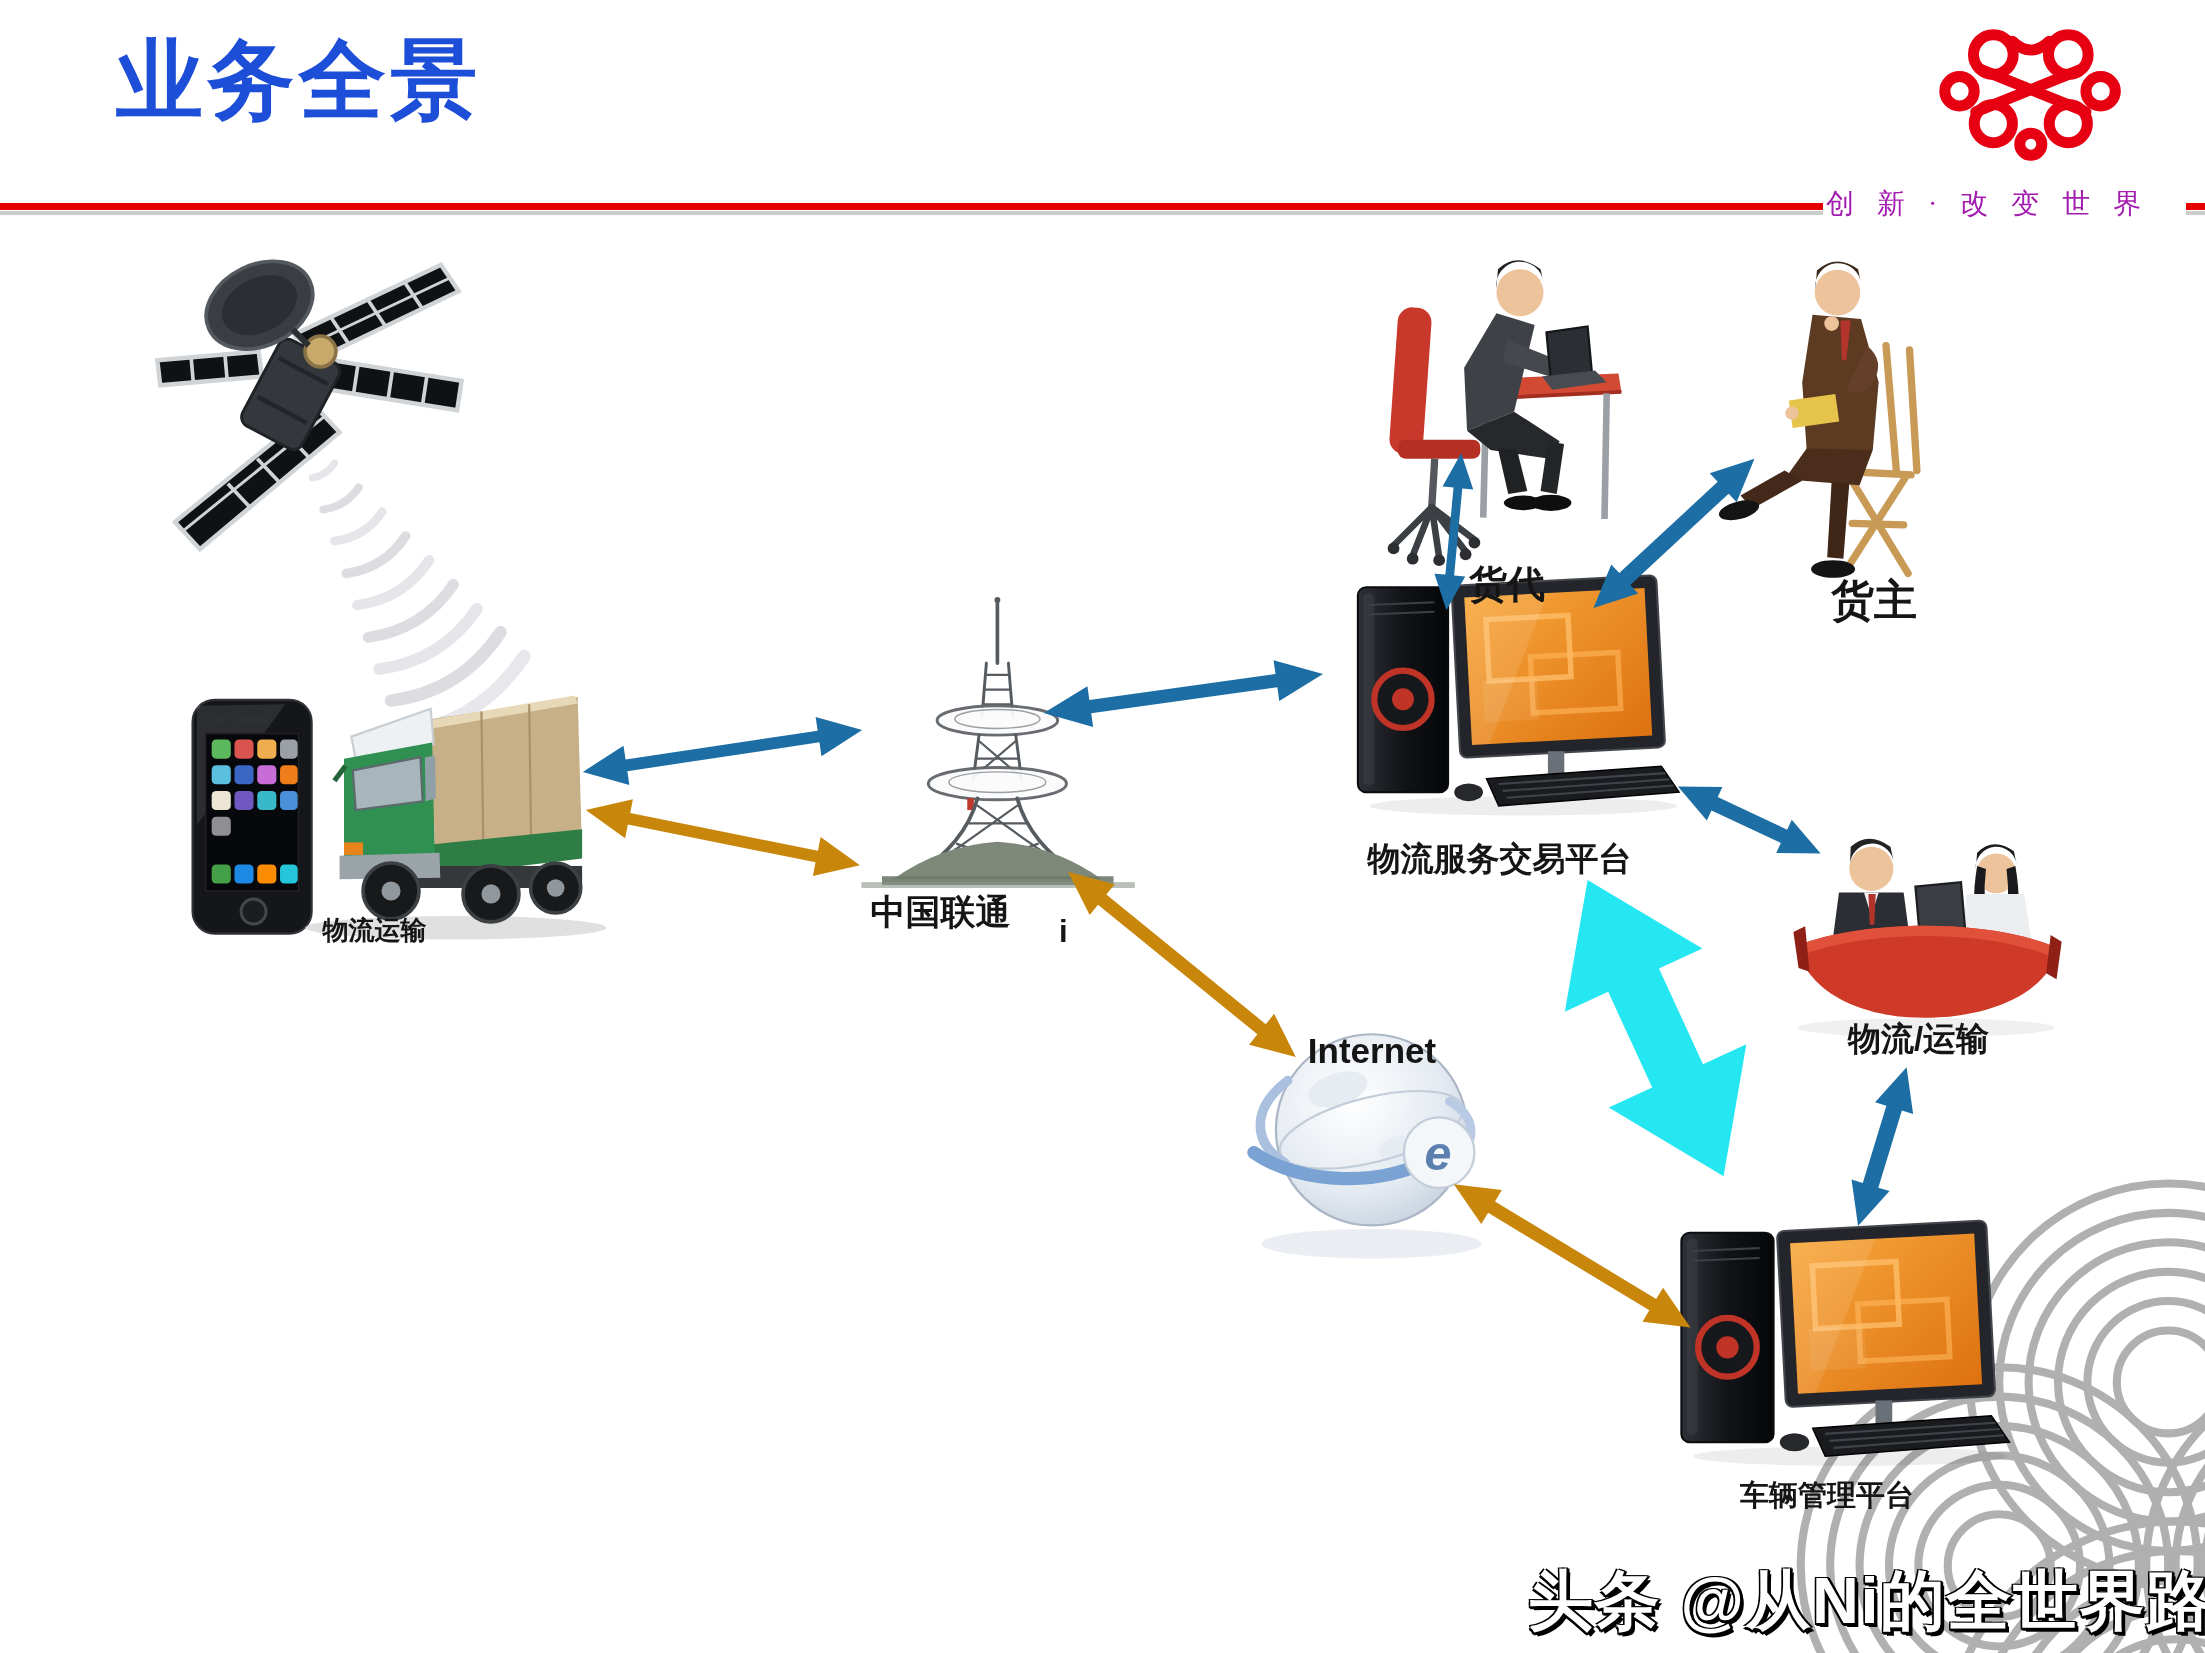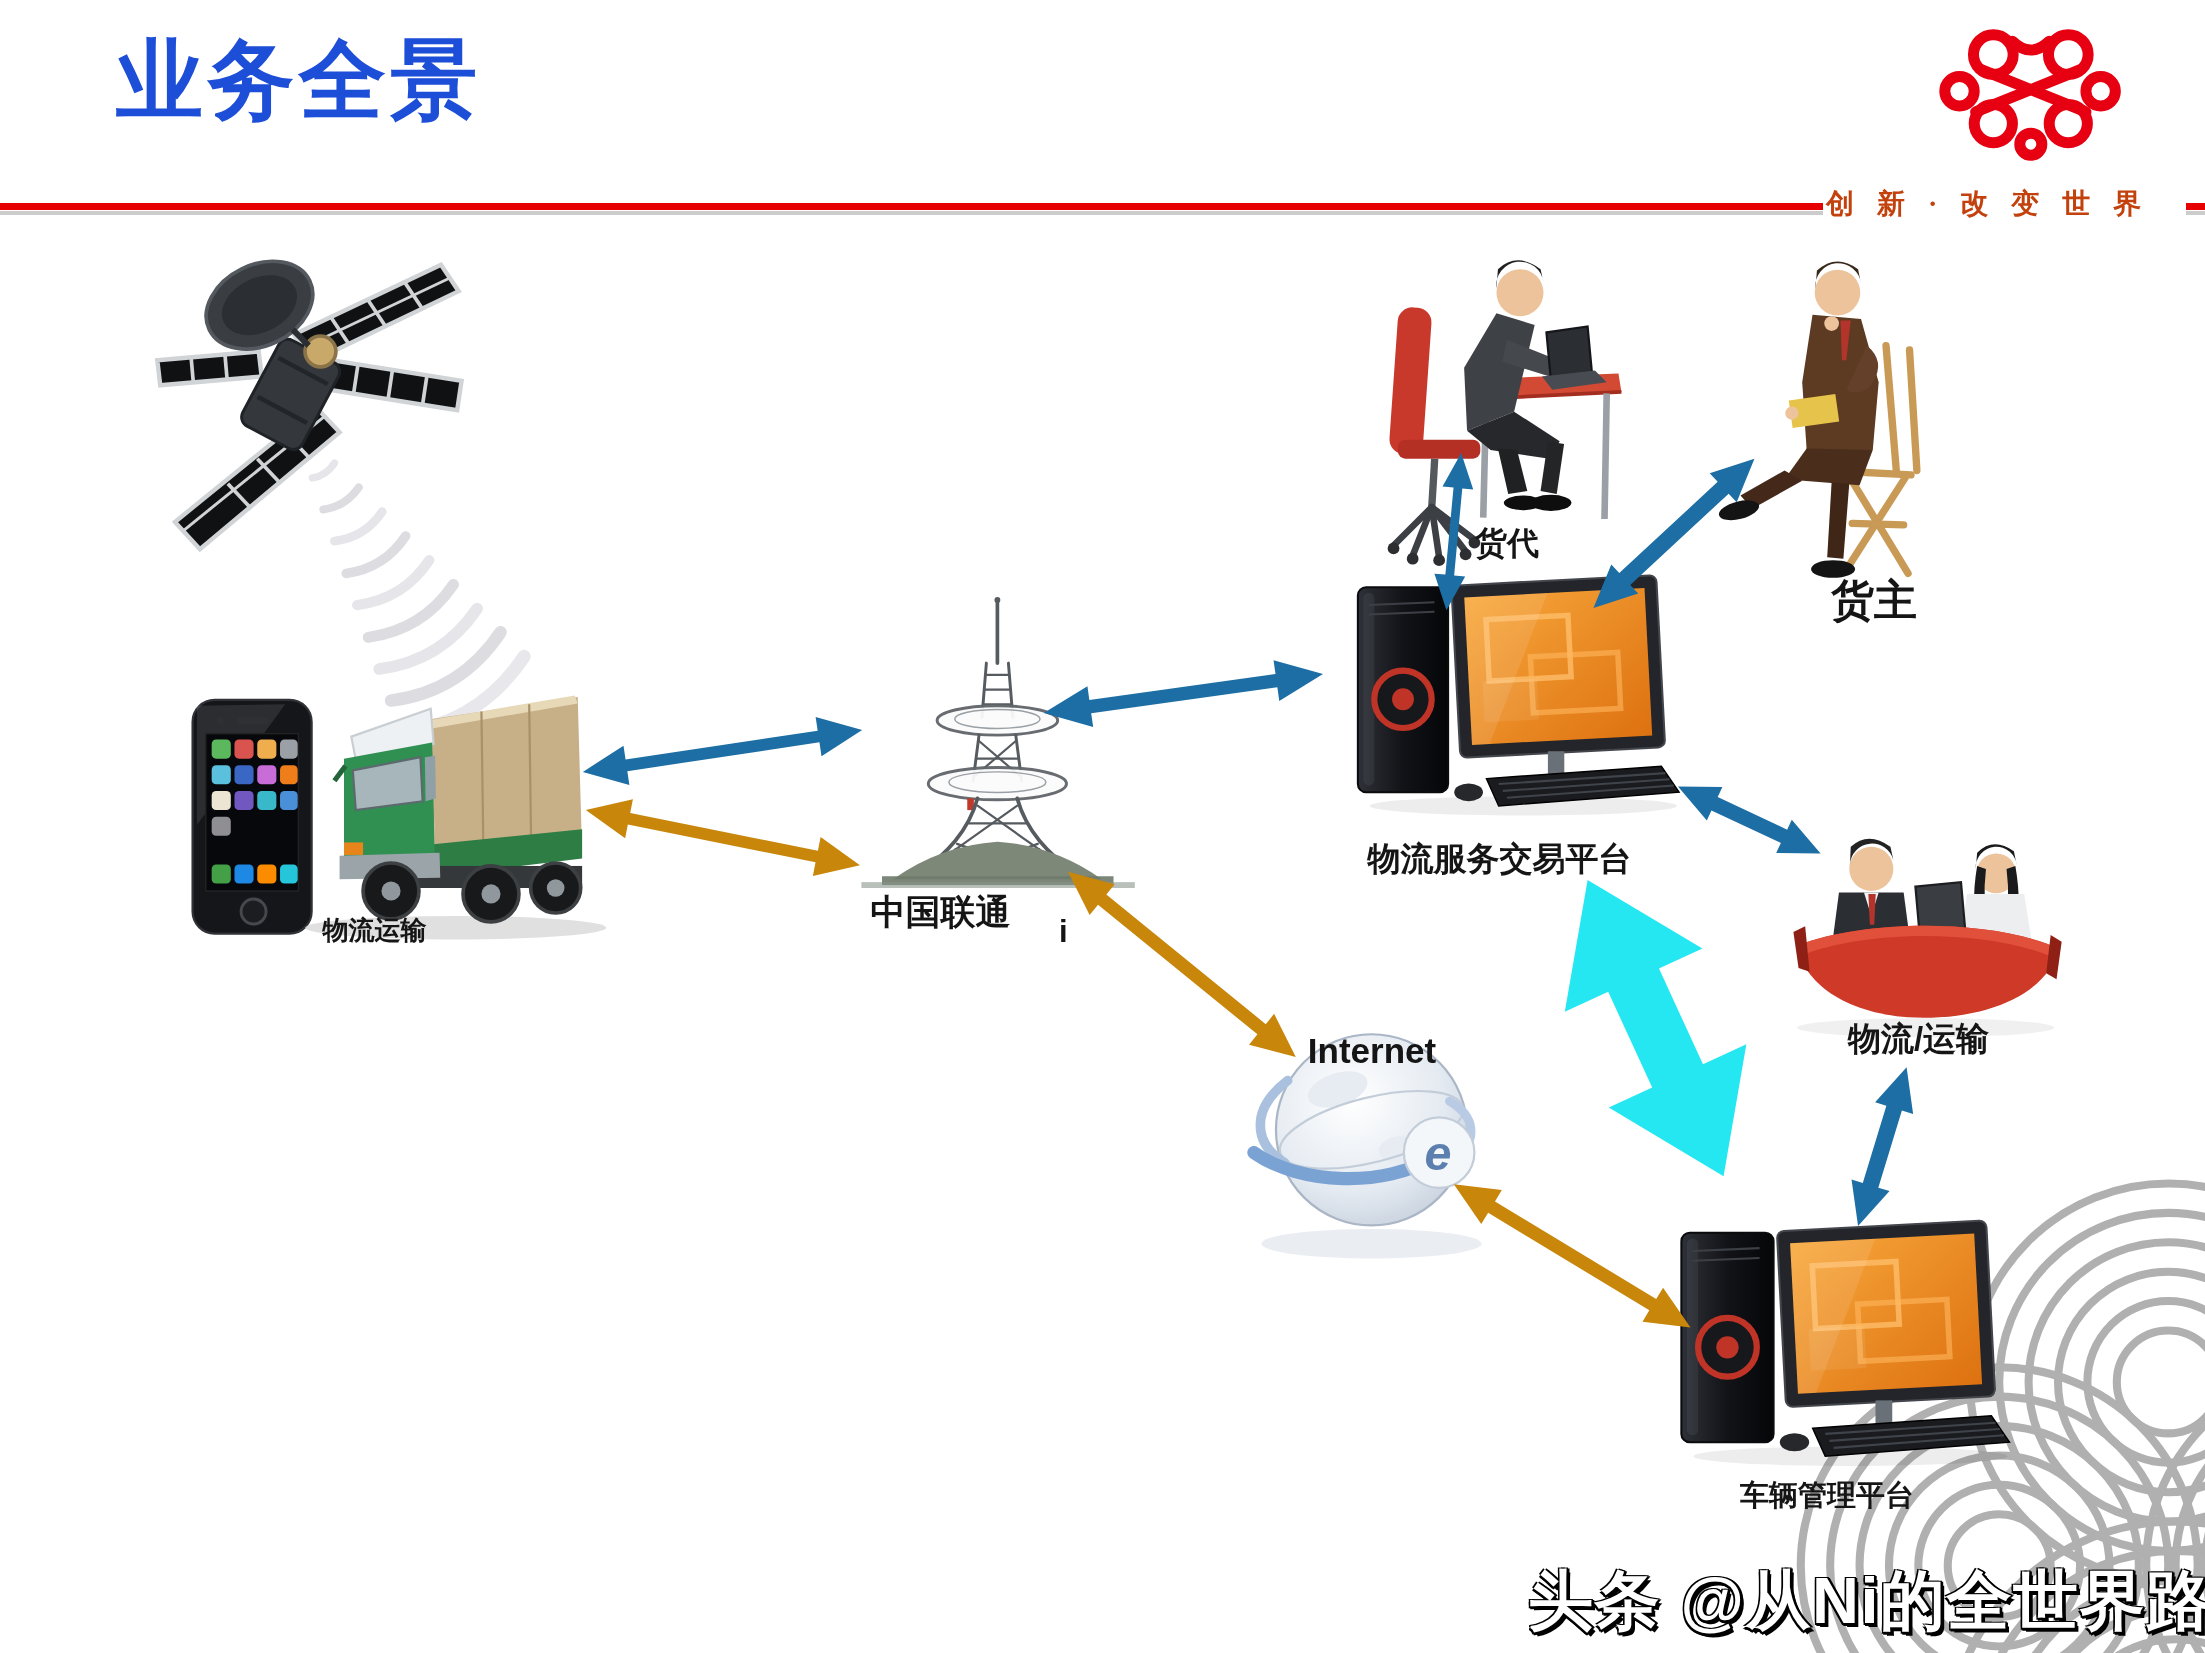--- a/index.html
+++ b/index.html
@@ -11,21 +11,21 @@
   .page-title{
     position:absolute;left:116px;top:32px;font-size:87px;font-weight:800;
     color:#1d4ed8;letter-spacing:4.4px;line-height:1.1;
   }
   .red-line{position:absolute;top:203px;height:6.6px;background:#e60000;}
   .gray-line{position:absolute;top:211px;height:4.4px;background:#cccccc;}
   .logo-text{position:absolute;left:1824px;top:110px;color:#111;font-weight:800;line-height:35px;font-size:39px;letter-spacing:-0.7px;white-space:nowrap;}
   .logo-text .red{color:#e60012;}
   .logo-text .cn{font-size:37px;font-weight:900;margin-left:2.9px;letter-spacing:0;}
   .logo-tagline{
-    position:absolute;left:1826px;top:185px;font-size:28px;font-weight:700;color:#c2410c;
+    position:absolute;left:1826px;top:185px;font-size:28px;font-weight:400;color:#a21caf;
     font-family:"Liberation Serif","DejaVu Serif",serif;letter-spacing:8px;white-space:nowrap;
   }
   .lbl{position:absolute;text-align:center;font-weight:700;color:#151515;line-height:1.15;}
   .watermark-text{
     position:absolute;left:1528px;top:1557px;font-size:65px;font-weight:700;color:#ffffff;
     white-space:nowrap;letter-spacing:1.5px;
     text-shadow:3.7px 4.4px 0 #000,-1.5px -1.5px 0 #000,1.5px -1.5px 0 #000,-1.5px 1.5px 0 #000,2.9px 0 0 #000,0 2.9px 0 #000;
   }
   svg text{font-family:"Liberation Sans","DejaVu Sans",sans-serif;}
 </style>
@@ -384,21 +384,21 @@
       <polygon points="2594,1452 2551.2,1499.6 2566.5,1504.3 2534.4,1609.3 2519.1,1604.6 2528,1668 2570.8,1620.4 2555.5,1615.7 2587.6,1510.7 2602.9,1515.4" fill="#1c6ea4"></polygon>
       <polygon points="1453,1186 1482.5,1244.8 1493.9,1230.8 1710.8,1407.1 1699.4,1421.1 1763,1438 1733.5,1379.2 1722.1,1393.2 1505.2,1216.9 1516.6,1202.9" fill="#c8860b"></polygon>
       <polygon points="1978,1611 2015.3,1665.2 2024.7,1649.8 2244,1782.6 2234.7,1798 2300,1806 2262.7,1751.8 2253.3,1767.2 2034,1634.4 2043.3,1619" fill="#c8860b"></polygon>
     </g>
   </svg>
 
   <div class="lbl" style="left:257px;top:916px;width:235px;font-size:26px;">物流运输</div>
   <div class="lbl" style="left:845px;top:892px;width:191px;font-size:35px;">中国联通</div>
   <div class="lbl" style="left:1059px;top:914px;width:22px;font-size:31px;text-align:left;">i</div>
   <div class="lbl" style="left:1360px;top:807px;width:279px;font-size:33px;margin-top:33px;">物流服务交易平台</div>
-  <div class="lbl" style="left:1441px;top:525px;width:132px;font-size:32px;">货代</div>
+  <div class="lbl" style="left:1441px;top:563px;width:132px;font-size:38px;">货代</div>
   <div class="lbl" style="left:1808px;top:576px;width:132px;font-size:43px;">货主</div>
   <div class="lbl" style="left:1808px;top:1020px;width:221px;font-size:33px;">物流/运输</div>
   <div class="lbl" style="left:1295px;top:1031px;width:154px;font-size:35px;">Internet</div>
   <div class="lbl" style="left:1702px;top:1479px;width:250px;font-size:29px;">车辆管理平台</div>
 
   <div class="watermark-text">头条 @从Ni的全世界路过</div>
 </div>
 
 
 </body></html>

